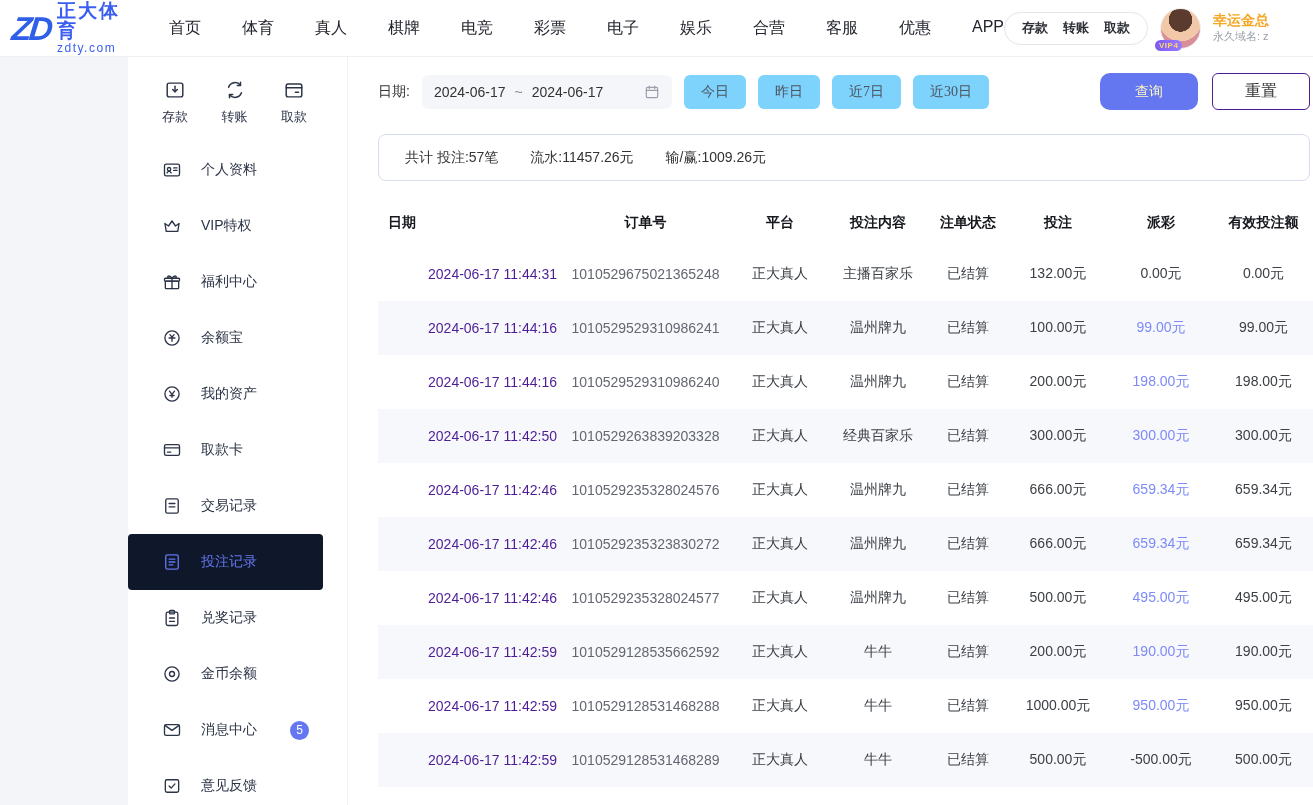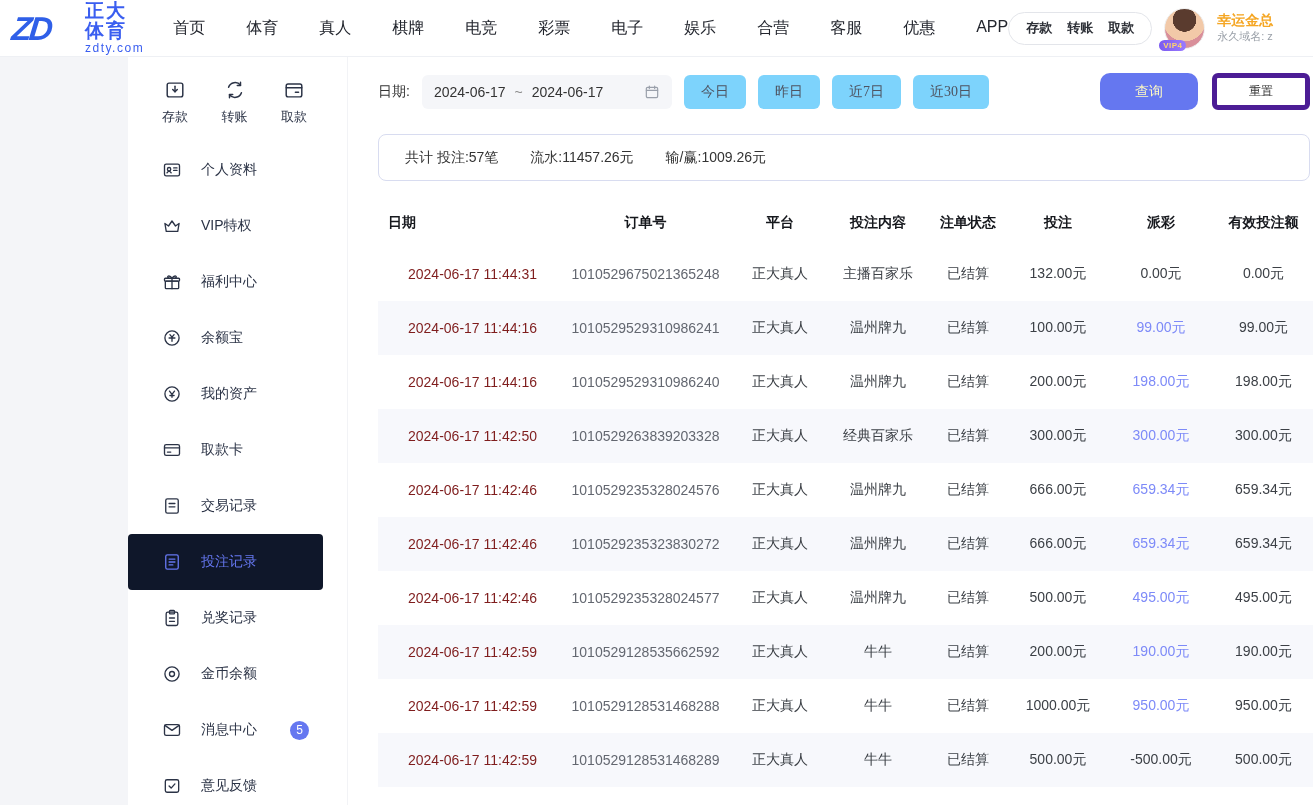--- a/index.html
+++ b/index.html
@@ -15,21 +15,21 @@
   .navbar {
     height: 57px; display: flex; align-items: center;
     background: #fff; border-bottom: 1px solid #eef0f4;
     padding: 0 10px 0 12px; position: relative; z-index: 5;
   }
   .logo { display: flex; align-items: center; gap: 7px; width: 172px; cursor: pointer; }
   .logo-mark {
     font-size: 33px; font-weight: 800; font-style: italic;
     color: #2f5fe8; transform: skewX(-6deg); line-height: 1; letter-spacing: -3px;
   }
-  .logo-text { display: flex; flex-direction: column; line-height: 1.1; margin-left: 28px; }
+  .logo-text { display: flex; flex-direction: column; line-height: 1.1; }
   .logo-name { font-size: 19px; font-weight: 700; color: #3a5ef0; letter-spacing: 2px; }
   .logo-domain { font-size: 12px; color: #3a5ef0; letter-spacing: 1.5px; }
 
   .nav { display: flex; gap: 41px; margin-left: 29px; }
   .nav-item { font-size: 16px; color: #23262e; font-weight: 500; cursor: pointer; text-decoration: none; white-space: nowrap; }
 
   .header-right { margin-left: auto; display: flex; align-items: center; gap: 12px; }
   .wallet-pill {
     border: 1px solid #e3e5ea; border-radius: 17px; height: 33px;
     display: flex; align-items: center; gap: 15px; padding: 0 17px;
@@ -91,40 +91,40 @@
     background: #7dd3fc; border: none; height: 34px; padding: 0 17px; margin-right: 12px;
     border-radius: 6px; font-size: 14px; color: #4e5360; cursor: pointer;
     font-family: Liberation Serif, serif;
   }
   .filter-actions { margin-left: auto; display: flex; gap: 14px; }
   .btn-primary {
     width: 98px; height: 37px; background: #6577f0; color: #fef9c3; border: none;
     border-radius: 10px; font-size: 14px; cursor: pointer; font-family: Liberation Sans, sans-serif;
   }
   .btn-plain {
-    width: 98px; height: 37px; background: #fff; color: #333; border: 5px solid #4c1d95;
-    border-radius: 6px; font-size: 12px; cursor: pointer; font-family: "Liberation Sans", sans-serif;
+    width: 98px; height: 37px; background: #fff; color: #333; border: 1px solid #4c1d95;
+    border-radius: 6px; font-size: 16px; cursor: pointer; font-family: "Liberation Sans", sans-serif;
   }
 
   
   .summary-box {
     border: 1px solid #d8dcf0; border-radius: 8px; height: 47px;
     display: flex; align-items: center; gap: 32px; padding: 0 26px;
     font-size: 14px; color: #333; margin-bottom: 18px;
   }
 
   
   table { width: 936px; border-collapse: collapse; table-layout: fixed; font-size: 14px; }
   col.c0 { width: 180px; } col.c1 { width: 175px; } col.c2 { width: 94px; }
   col.c3 { width: 102px; } col.c4 { width: 78px; }  col.c5 { width: 102px; }
   col.c6 { width: 104px; } col.c7 { width: 101px; }
   th { height: 48px; font-weight: 600; color: #16181d; text-align: center; white-space: nowrap; font-family: Liberation Serif, serif; }
   th:first-child { text-align: left; padding-left: 10px; }
   td { height: 54px; text-align: center; color: #3c4046; white-space: nowrap; }
-  td.c-date { text-align: center; padding-left: 10px; color: #7f1d1d; }
+  td.c-date { text-align: right; padding-left: 10px; color: #4c1d95; }
   td.c-order { color: #636770; }
   tbody tr:nth-child(even) { background: #f7f8fc; }
   td.payout-blue { color: #7d8af8; }
 </style>
 </head>
 <body>
 
 <header class="navbar">
   <div class="logo">
     <div class="logo-mark">ZD</div>

